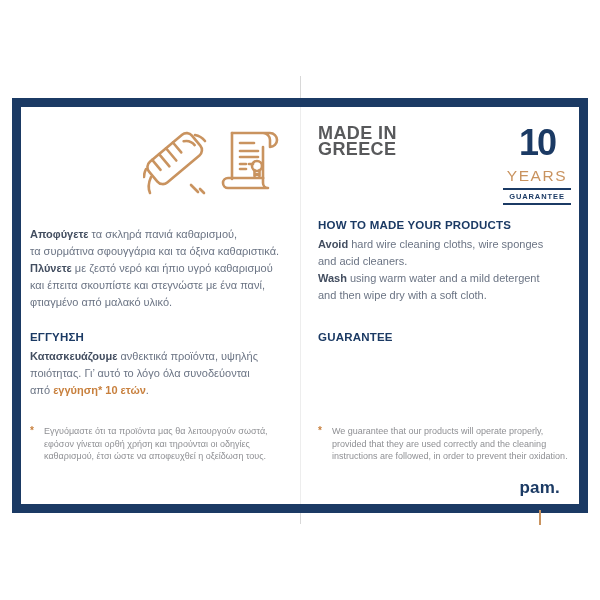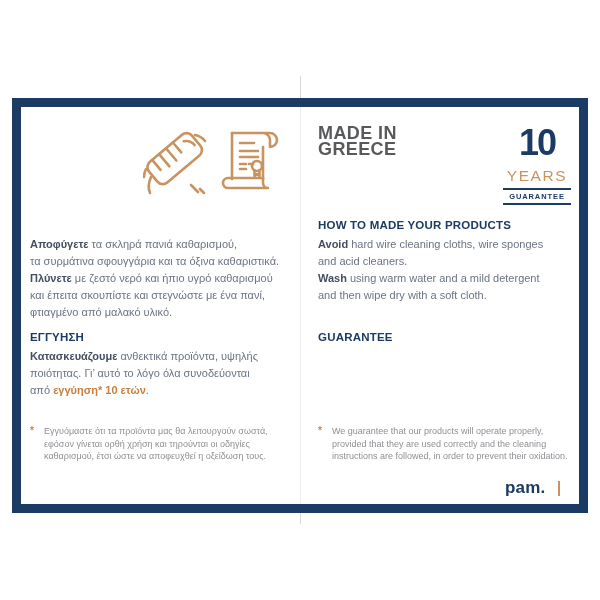--- a/index.html
+++ b/index.html
@@ -42,21 +42,21 @@
 
   .badge{width:68px;text-align:center;}
   .badge .num{font-size:36px;line-height:44px;font-weight:700;color:var(--navy);
               letter-spacing:-2px;text-align:center;}
   .badge .years{font-size:15.5px;color:var(--tan);letter-spacing:1.6px;margin-top:2px;
               font-weight:500;}
   .badge .guar{font-size:7.5px;font-weight:700;color:var(--navy);letter-spacing:.9px;
               border-top:2px solid var(--navy);border-bottom:2px solid var(--navy);
               padding:2px 0;margin-top:3px;text-align:center;}
 
-  .brand{display:flex;align-items:center;gap:12px;}
+  .brand{display:flex;align-items:center;gap:12px;flex-direction:column;}
   .brand .name{font-size:17px;font-weight:700;color:var(--navy);letter-spacing:.2px;}
   .brand .bar{width:2.5px;height:15px;background:var(--tan);}
 </style>
 </head>
 <body>
 
 <div class="fold fold-top"></div>
 <div class="fold fold-bottom"></div>
 
 <div class="card">
@@ -92,21 +92,21 @@
         <path d="M22 34 h18"></path>
         <path d="M22 41 h6"></path>
           <path d="M22 46 h6"></path>
           <path d="M31 41 h4"></path>
         <circle cx="39" cy="43" r="5"></circle>
         <path d="M36.5 47 v6 l2.5 -2 l2.5 2 v-6"></path>
       </svg>
     </span>
   </div>
 
-  <div class="abs body-text" style="left:9px;top:129px;width:272px;"><span class="run-b">Αποφύγετε </span><span>τα σκληρά πανιά καθαρισμού,
+  <div class="abs body-text" style="left:9px;top:119px;width:272px;"><span class="run-b">Αποφύγετε </span><span>τα σκληρά πανιά καθαρισμού,
 τα συρμάτινα σφουγγάρια και τα όξινα καθαριστικά.
 </span><span class="run-b">Πλύνετε </span><span>με ζεστό νερό και ήπιο υγρό καθαρισμού
 και έπειτα σκουπίστε και στεγνώστε με ένα πανί,
 φτιαγμένο από μαλακό υλικό.</span></div>
 
   <div class="abs heading" style="left:9px;top:224px;">ΕΓΓΥΗΣΗ</div>
   <div class="abs body-text" style="left:9px;top:241px;width:272px;"><span class="run-b">Κατασκευάζουμε </span><span>ανθεκτικά προϊόντα, υψηλής
 ποιότητας. Γι’ αυτό το λόγο όλα συνοδεύονται
 από </span><span class="run-accent">εγγύηση* 10 ετών</span><span>.</span></div>
 

